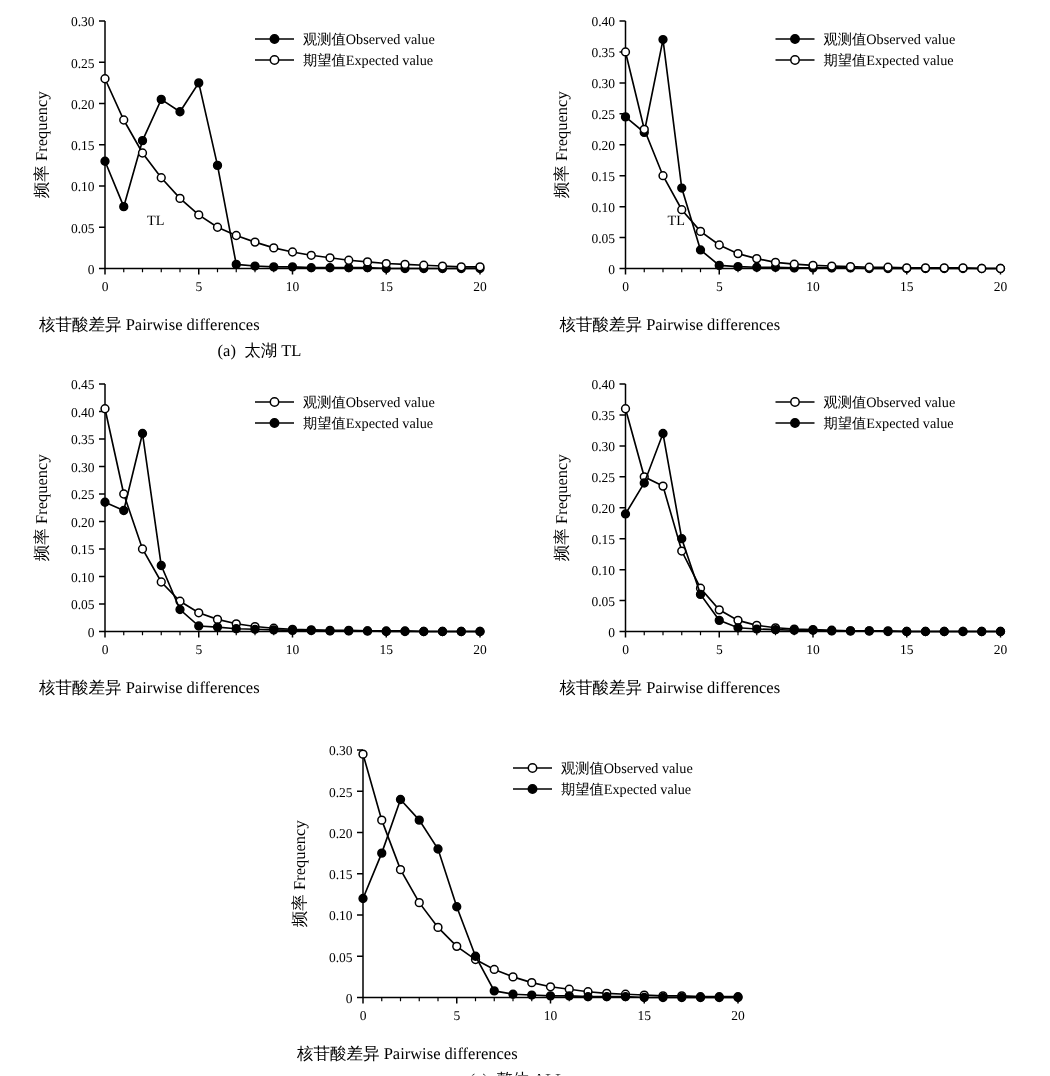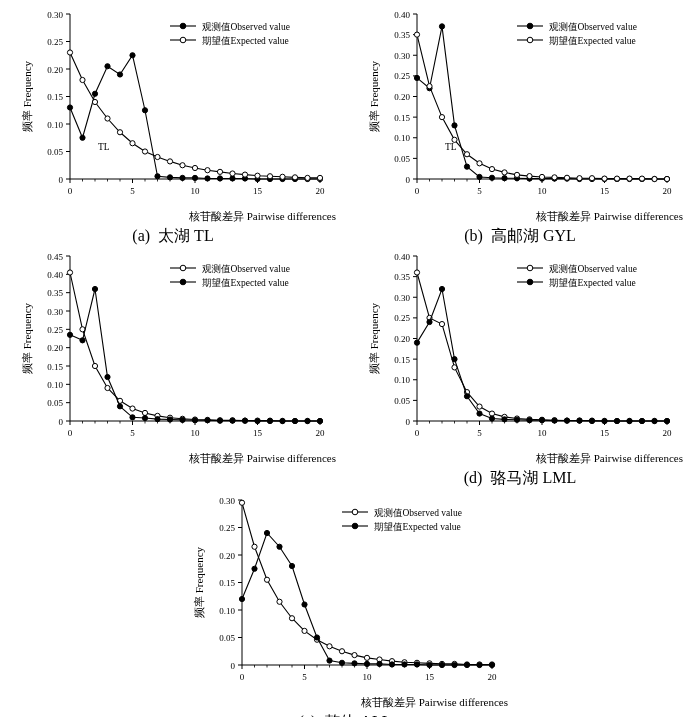--- a/index.html
+++ b/index.html
@@ -8,27 +8,27 @@
     font-family:"Liberation Sans", sans-serif;
     color:#000;
     position:relative;
     overflow:hidden;
   }
   .panel{position:absolute;}
   .plot-wrap{position:relative;}
   svg{display:block;}
   .cap{
     text-align:center;
-    font-size:16px;
+    font-size:11px;
     font-family:"Liberation Serif", serif;
     margin-top:2px;
     white-space:pre;
   }
   .xlab{
-    text-align:right;
+    text-align:left;
     font-size:11px;
     font-family:"Liberation Serif", serif;
     white-space:pre;
   }
   text{font-family:"Liberation Serif", serif;}
 </style>
 </head>
 <body>
 
 <div class="panel" id="panel-a" style="left:18px;  top:4px;">
@@ -234,21 +234,20 @@
           <line x1="152" y1="22" x2="178" y2="22" stroke="#000" stroke-width="1.1"></line>
           <circle cx="165" cy="22" r="2.8" fill="#000" stroke="#000" stroke-width="1"></circle>
           <text x="184" y="25.5" font-size="9.5" fill="#000">观测值Observed value</text>
           <line x1="152" y1="36" x2="178" y2="36" stroke="#000" stroke-width="1.1"></line>
           <circle cx="165" cy="36" r="2.8" fill="#fff" stroke="#000" stroke-width="1"></circle>
           <text x="184" y="39.5" font-size="9.5" fill="#000">期望值Expected value</text>
         </g>
       </svg>
     </div>
     <div class="xlab" style="width: 310px; margin-left: 8px;">核苷酸差异 Pairwise differences</div>
-    <div class="cap" style="width: 310px;">(b)  高邮湖 GYL</div>
   </div>
 <div class="panel" id="panel-c" style="left:18px;  top:246px;">
     <div class="plot-wrap">
       <svg width="310" height="205" viewBox="0 0 310 205">
         <line x1="52" y1="175" x2="302" y2="175" stroke="#000" stroke-width="1"></line>
         <line x1="52" y1="10" x2="52" y2="175" stroke="#000" stroke-width="1"></line>
         <line x1="48" y1="175" x2="52" y2="175" stroke="#000" stroke-width="1"></line>
         <text x="45" y="178.5" text-anchor="end" font-size="9" fill="#000">0</text>
         <line x1="48" y1="156.66666666666666" x2="52" y2="156.66666666666666" stroke="#000" stroke-width="1"></line>
         <text x="45" y="160.16666666666666" text-anchor="end" font-size="9" fill="#000">0.05</text>
@@ -449,21 +448,20 @@
           <line x1="152" y1="22" x2="178" y2="22" stroke="#000" stroke-width="1.1"></line>
           <circle cx="165" cy="22" r="2.8" fill="#fff" stroke="#000" stroke-width="1"></circle>
           <text x="184" y="25.5" font-size="9.5" fill="#000">观测值Observed value</text>
           <line x1="152" y1="36" x2="178" y2="36" stroke="#000" stroke-width="1.1"></line>
           <circle cx="165" cy="36" r="2.8" fill="#000" stroke="#000" stroke-width="1"></circle>
           <text x="184" y="39.5" font-size="9.5" fill="#000">期望值Expected value</text>
         </g>
       </svg>
     </div>
     <div class="xlab" style="width: 310px; margin-left: 8px;">核苷酸差异 Pairwise differences</div>
-    <div class="cap" style="width: 310px;">(d)  骆马湖 LML</div>
   </div>
 <div class="panel" id="panel-e" style="left:190px; top:490px;">
     <div class="plot-wrap">
       <svg width="310" height="205" viewBox="0 0 310 205">
         <line x1="52" y1="175" x2="302" y2="175" stroke="#000" stroke-width="1"></line>
         <line x1="52" y1="10" x2="52" y2="175" stroke="#000" stroke-width="1"></line>
         <line x1="48" y1="175" x2="52" y2="175" stroke="#000" stroke-width="1"></line>
         <text x="45" y="178.5" text-anchor="end" font-size="9" fill="#000">0</text>
         <line x1="48" y1="147.5" x2="52" y2="147.5" stroke="#000" stroke-width="1"></line>
         <text x="45" y="151" text-anchor="end" font-size="9" fill="#000">0.05</text>

